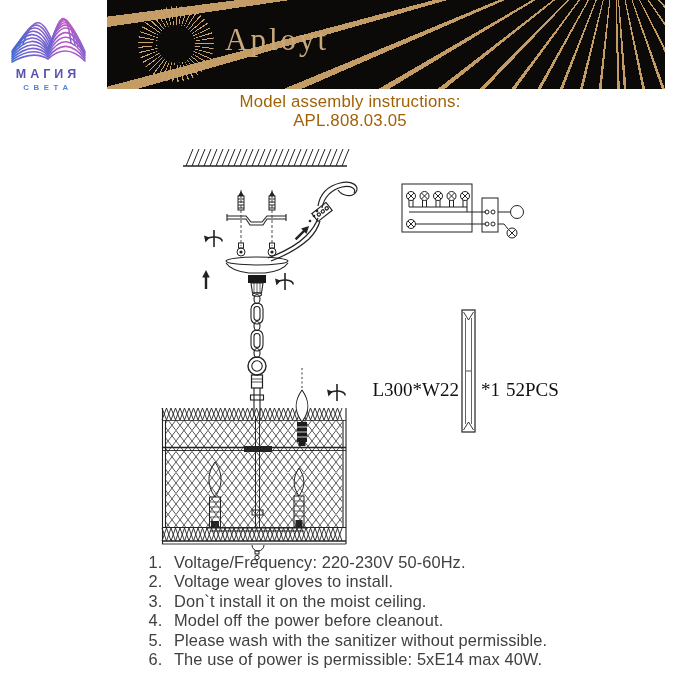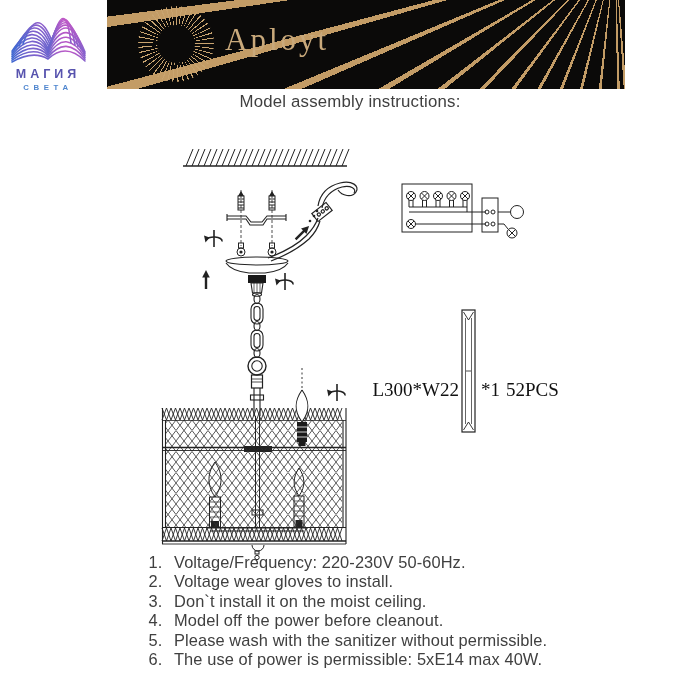--- a/index.html
+++ b/index.html
@@ -3,32 +3,32 @@
 <meta charset="utf-8">
 <style>
   html,body{margin:0;padding:0;}
   .page{position:relative;width:700px;height:700px;background:#ffffff;overflow:hidden;
         font-family:"Liberation Sans",sans-serif;color:#3a3a3a;}
 
   
   .site-logo{position:absolute;left:6px;top:2px;width:102px;height:94px;}
 
   
-  .banner{position:absolute;left:107px;top:0;width:518px;height:89px;background:#0b0a09;overflow:hidden;}
+  .banner{position:absolute;left:107px;top:0;width:558px;height:89px;background:#0b0a09;overflow:hidden;}
   .sun{position:absolute;left:31px;top:6px;width:76px;height:76px;border-radius:50%;
        background:repeating-conic-gradient(#c9a470 0deg 1.8deg, rgba(0,0,0,0) 1.8deg 8deg);}
   .sun::after{content:"";position:absolute;inset:19px;border-radius:50%;background:#0b0a09;}
   .brand{position:absolute;left:118px;top:22px;font-family:"Liberation Serif",serif;
          font-size:31px;font-weight:400;color:#c9a97b;letter-spacing:3px;}
   .rays{position:absolute;left:-67px;top:-623px;width:1150px;height:1150px;border-radius:50%;
         background:repeating-conic-gradient(from 178deg, #c39c66 0deg 1.15deg, rgba(0,0,0,0) 1.15deg 7.6deg);}
 
   
   .heading{position:absolute;left:0;top:92px;width:700px;text-align:center;
-           font-size:16.8px;line-height:19px;color:#404040;font-weight:500;letter-spacing:.2px;}
+           font-size:16.8px;line-height:19px;color:#a16207;font-weight:500;letter-spacing:.2px;}
 
   
   .drawing{position:absolute;left:0;top:140px;}
   .drawing text{font-family:"Liberation Serif",serif;font-size:19px;fill:#111;}
 
   
   ol.instructions{position:absolute;left:136px;top:553px;margin:0;padding-left:31px;
       font-size:16.4px;line-height:19.4px;color:#404040;letter-spacing:.1px;}
   ol.instructions li{padding-left:7px;}
 </style>
@@ -63,20 +63,21 @@
   </svg>
 
   <div class="banner">
     <div class="rays"></div>
     <div class="sun"></div>
     <div class="brand">Aployt</div>
   </div>
 
   <div class="heading">
     <div>Model assembly instructions:</div>
+    <div>APL.808.03.05</div>
   </div>
 
   <svg class="drawing" width="700" height="430" viewBox="0 140 700 430">
     <defs>
       <pattern id="meshP" width="16" height="21" patternUnits="userSpaceOnUse">
         <path d="M0,0 L16,21 M16,0 L0,21 M8,0 L16,10.5 M0,10.5 L8,21 M8,0 L0,10.5 M16,10.5 L8,21" stroke="#2e2e2e" stroke-width="0.8" fill="none"></path>
       </pattern>
       <g id="rotsym" stroke="#222" fill="none" stroke-width="1.6">
         <line x1="0" y1="-10" x2="0" y2="7"></line>
         <path d="M8,1.5 A8,4 0 1 0 -8,0.5"></path>

